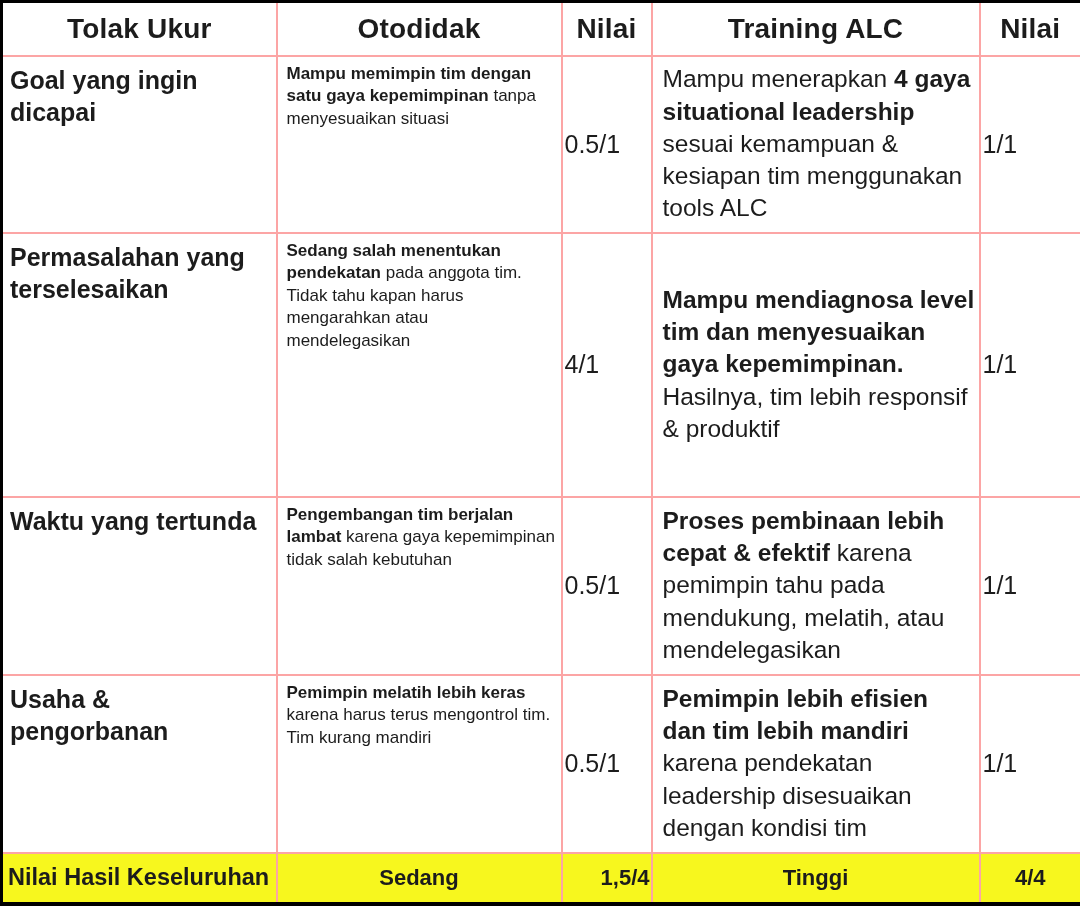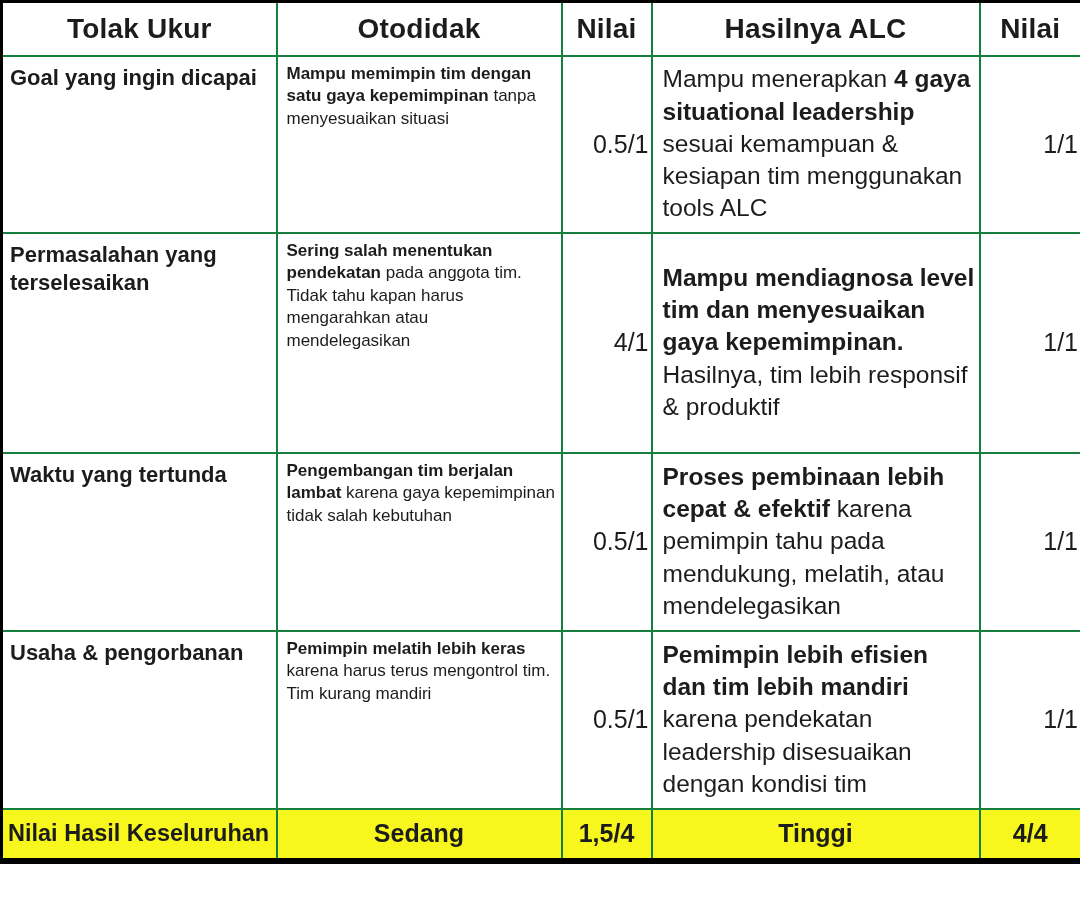--- a/index.html
+++ b/index.html
@@ -19,121 +19,121 @@
     table-layout: fixed;
     border-collapse: collapse;
     background: #ffffff;
     color: #1c1c1c;
     border-top: 3px solid #000000;
     border-left: 3px solid #000000;
     border-right: 3px solid #000000;
     border-bottom: 6px solid #000000;
   }
   table.cmp th, table.cmp td {
-    border: 2px solid #15803d;
+    border: 2px solid #fca5a5;
     box-sizing: border-box;
     overflow: hidden;
   }
   
   tr.hdr th {
     height: 54px;
     font-size: 28px;
     font-weight: 700;
     text-align: center;
     vertical-align: middle;
     letter-spacing: 0.2px;
     padding: 2px 2px;
   }
   
   td.label {
-    font-size: 22px;
+    font-size: 25px;
     font-weight: 700;
     text-align: left;
     vertical-align: top;
     padding: 7px 4px 4px 7px;
     line-height: 1.28;
   }
   td.desc {
     font-size: 17px;
     font-weight: 400;
     text-align: left;
     vertical-align: top;
     padding: 6px 4px 4px 9px;
     line-height: 1.33;
   }
   td.score {
     font-size: 25px;
     font-weight: 400;
-    text-align: right;
+    text-align: left;
     vertical-align: middle;
     padding: 2px;
   }
   td.alc {
     font-size: 24.5px;
     font-weight: 400;
     text-align: left;
     vertical-align: middle;
     padding: 4px 4px 4px 10px;
     line-height: 1.32;
     border-radius: 26px;
   }
   .b { font-weight: 700; }
   
   tr.total td {
     height: 52px;
     font-weight: 700;
     vertical-align: middle;
-    font-size: 25px;
+    font-size: 22px;
   }
   tr.total td.label {
     font-size: 23.5px;
     white-space: nowrap;
     padding: 4px 2px 4px 5px;
     vertical-align: middle;
     margin-top: 40px;
   }
   tr.total td.center { text-align: center; }
   
   tr.r1 { height: 177px; }
-  tr.r2 { height: 220px; }
+  tr.r2 { height: 264px; }
   tr.r3 { height: 178px; }
   tr.r4 { height: 178px; }
 </style>
 </head>
 <body>
 
 <div class="page">
   <table class="cmp">
     <colgroup>
       <col style="width:275px">
       <col style="width:285px">
       <col style="width:90px">
       <col style="width:328px">
       <col style="width:102px">
     </colgroup>
     <thead>
       <tr class="hdr">
         <th>Tolak Ukur</th>
         <th>Otodidak</th>
         <th>Nilai</th>
-        <th>Hasilnya ALC</th>
+        <th>Training ALC</th>
         <th>Nilai</th>
       </tr>
     </thead>
     <tbody>
       <tr class="r1">
         <td class="label">Goal yang ingin dicapai</td>
         <td class="desc"><span></span><span class="b">Mampu memimpin tim dengan satu gaya kepemimpinan</span><span> tanpa menyesuaikan situasi</span></td>
         <td class="score">0.5/1</td>
         <td class="alc"><span>Mampu menerapkan </span><span class="b">4 gaya situational leadership</span><span> sesuai kemampuan &amp; kesiapan tim menggunakan tools ALC</span></td>
         <td class="score">1/1</td>
       </tr>
       <tr class="r2">
         <td class="label">Permasalahan yang terselesaikan</td>
-        <td class="desc"><span></span><span class="b">Sering salah menentukan pendekatan</span><span> pada anggota tim. Tidak tahu kapan harus mengarahkan atau mendelegasikan</span></td>
+        <td class="desc"><span></span><span class="b">Sedang salah menentukan pendekatan</span><span> pada anggota tim. Tidak tahu kapan harus mengarahkan atau mendelegasikan</span></td>
         <td class="score">4/1</td>
         <td class="alc"><span></span><span class="b">Mampu mendiagnosa level tim dan menyesuaikan gaya kepemimpinan.</span><span> Hasilnya, tim lebih responsif &amp; produktif</span></td>
         <td class="score">1/1</td>
       </tr>
       <tr class="r3">
         <td class="label">Waktu yang tertunda</td>
         <td class="desc"><span></span><span class="b">Pengembangan tim berjalan lambat</span><span> karena gaya kepemimpinan tidak salah kebutuhan</span></td>
         <td class="score">0.5/1</td>
         <td class="alc"><span></span><span class="b">Proses pembinaan lebih cepat &amp; efektif</span><span> karena pemimpin tahu pada mendukung, melatih, atau mendelegasikan</span></td>
         <td class="score">1/1</td>
@@ -141,19 +141,19 @@
       <tr class="r4">
         <td class="label">Usaha &amp; pengorbanan</td>
         <td class="desc"><span></span><span class="b">Pemimpin melatih lebih keras</span><span> karena harus terus mengontrol tim. Tim kurang mandiri</span></td>
         <td class="score">0.5/1</td>
         <td class="alc"><span></span><span class="b">Pemimpin lebih efisien dan tim lebih mandiri</span><span> karena pendekatan leadership disesuaikan dengan kondisi tim</span></td>
         <td class="score">1/1</td>
       </tr>
       <tr class="total">
         <td class="label" style="background: rgb(247, 247, 30);">Nilai Hasil Keseluruhan</td>
         <td class="center" style="background: rgb(247, 247, 30);">Sedang</td>
-        <td class="center" style="background: rgb(247, 247, 30);">1,5/4</td>
+        <td class="center" style="background: rgb(247, 247, 30); text-align: right;">1,5/4</td>
         <td class="center" style="background: rgb(247, 247, 30);">Tinggi</td>
         <td class="center" style="background: rgb(247, 247, 30);">4/4</td>
       </tr>
     </tbody>
   </table>
 </div>
 
 </body></html>

